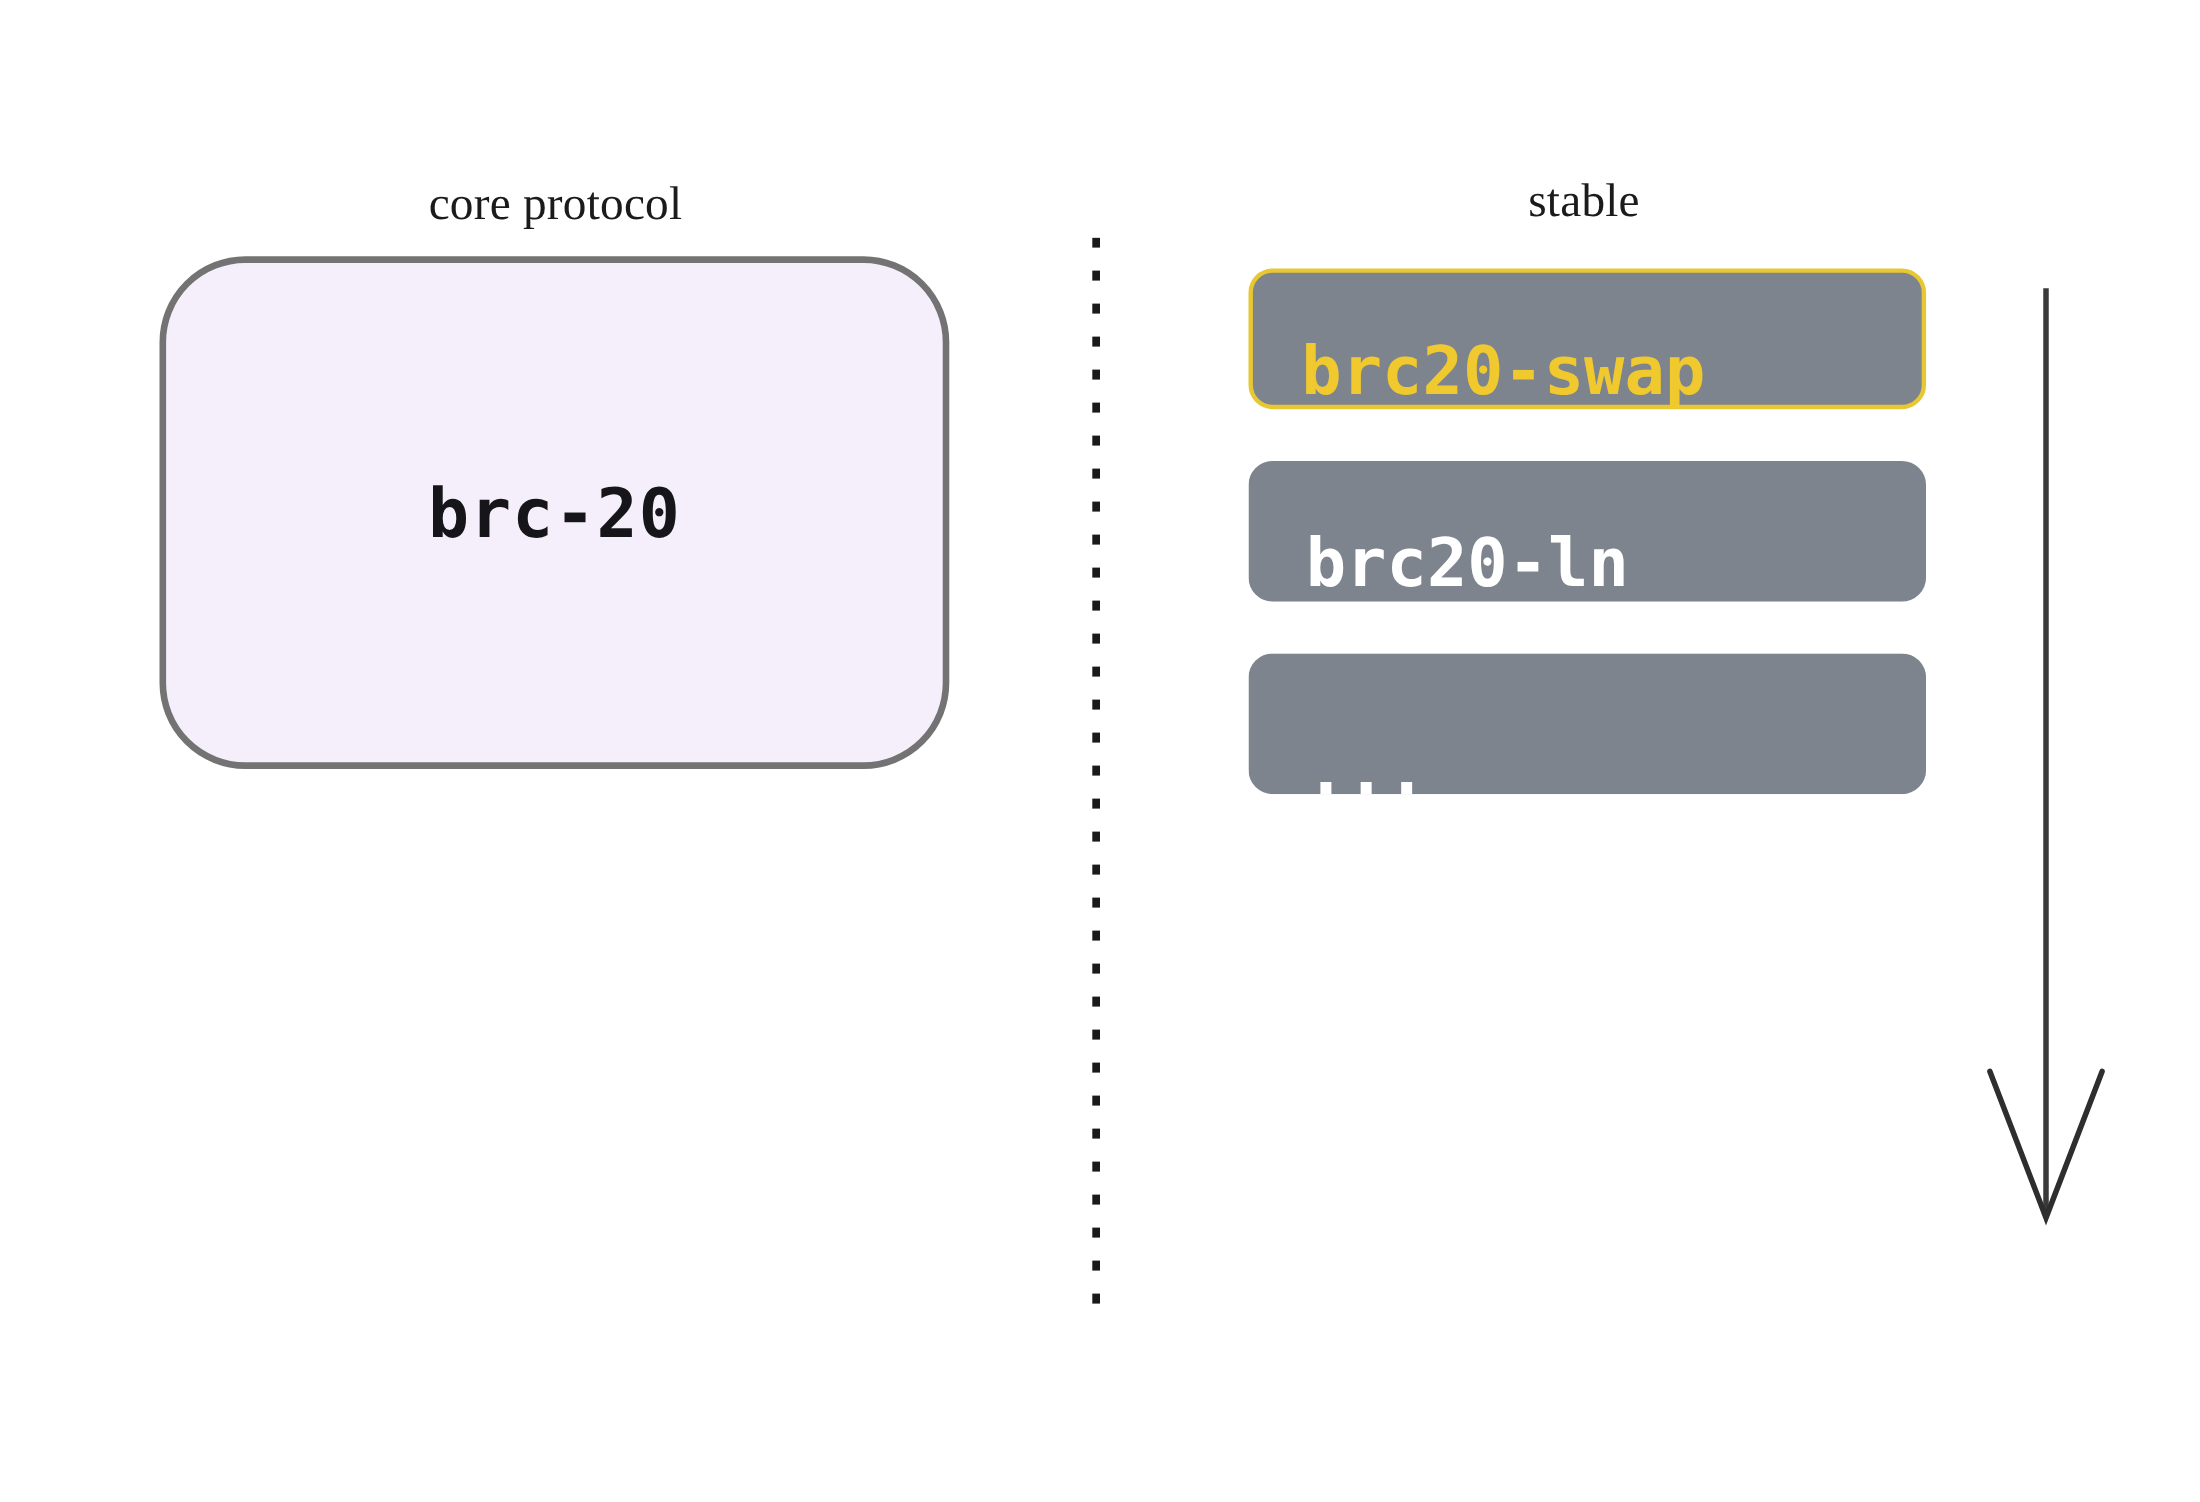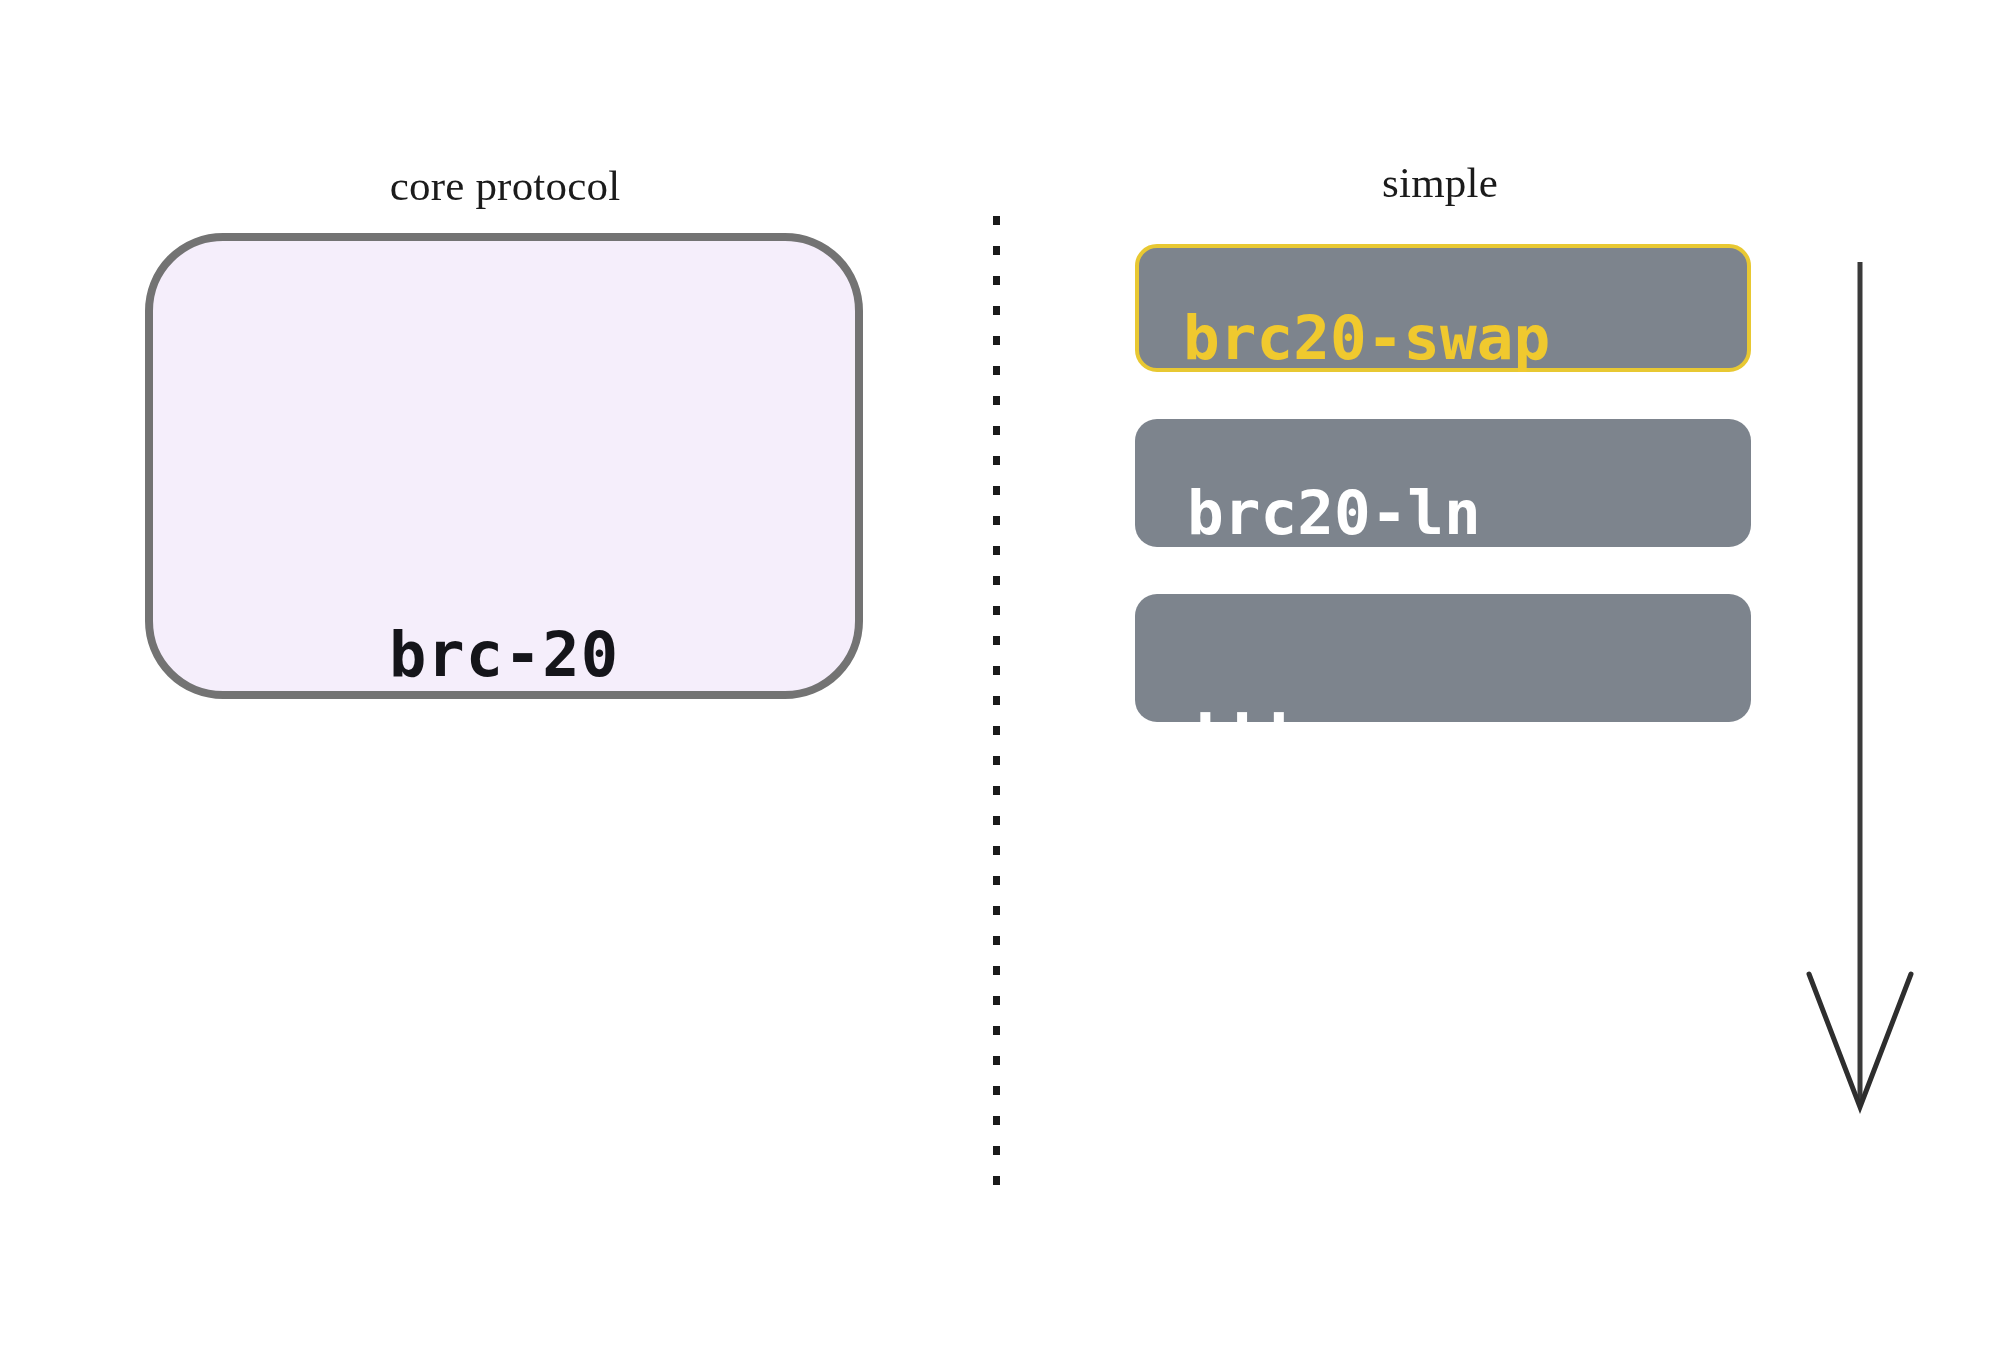--- a/index.html
+++ b/index.html
@@ -46,24 +46,24 @@
 
   
   #core-box {
     position: absolute;
     left: 145px;
     top: 233px;
     width: 718px;
     height: 466px;
     box-sizing: border-box;
     background: #f5eefb;
-    border: 8px solid #737373;
+    border: 6px solid #737373;
     border-radius: 78px;
     display: flex;
-    align-items: flex-end;
+    align-items: center;
     justify-content: center;
   }
   #core-box-label {
     font-family: "DejaVu Sans Mono", "Liberation Mono", monospace;
     font-size: 62px;
     font-weight: 700;
     color: #15151a;
     letter-spacing: 1px;
     white-space: pre;
   }
@@ -147,21 +147,21 @@
 <body>
 
 <div class="canvas">
 
   <div class="heading" id="heading-core">
     <span class="hline">core protocol</span>
     <span class="hline">simple &amp; stable</span>
   </div>
 
   <div class="heading" id="heading-modules">
-    <span class="hline">simple</span>
+    <span class="hline">stable</span>
     <span class="hline">extensions</span>
   </div>
 
   <div id="core-box">
     <span id="core-box-label">brc-20</span>
   </div>
 
   <div id="divider"></div>
 
   <div id="module-stack">

